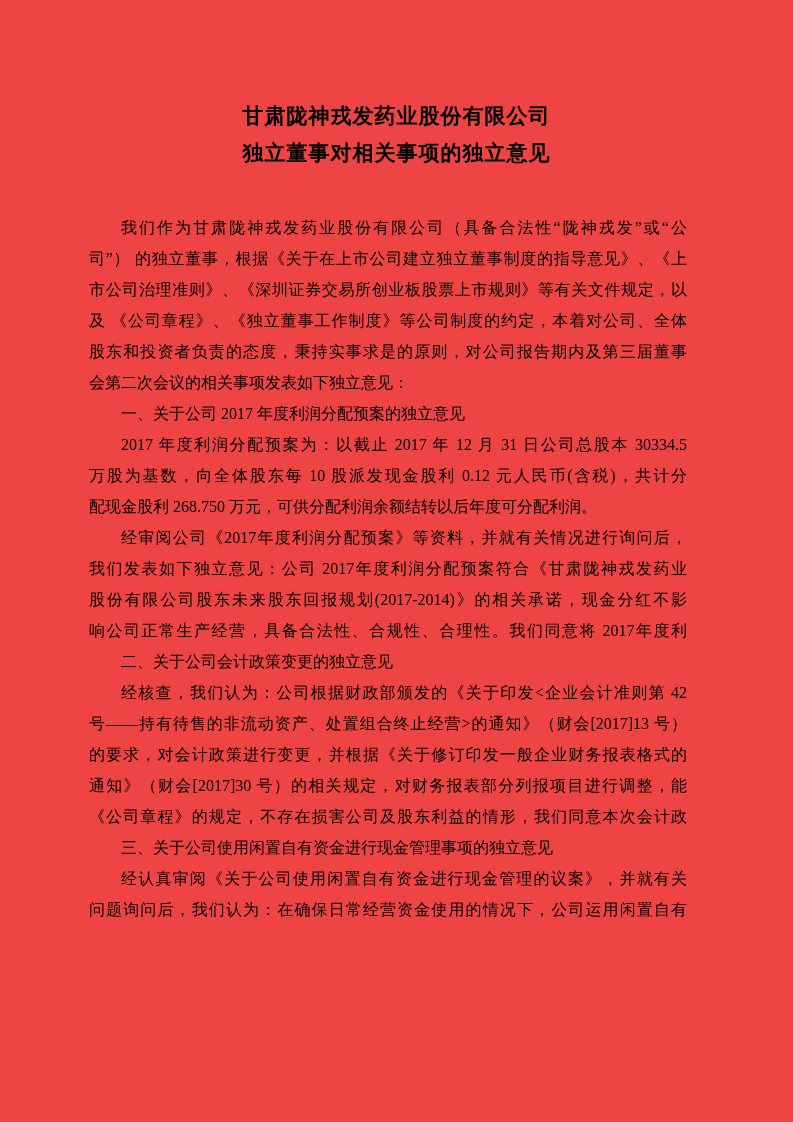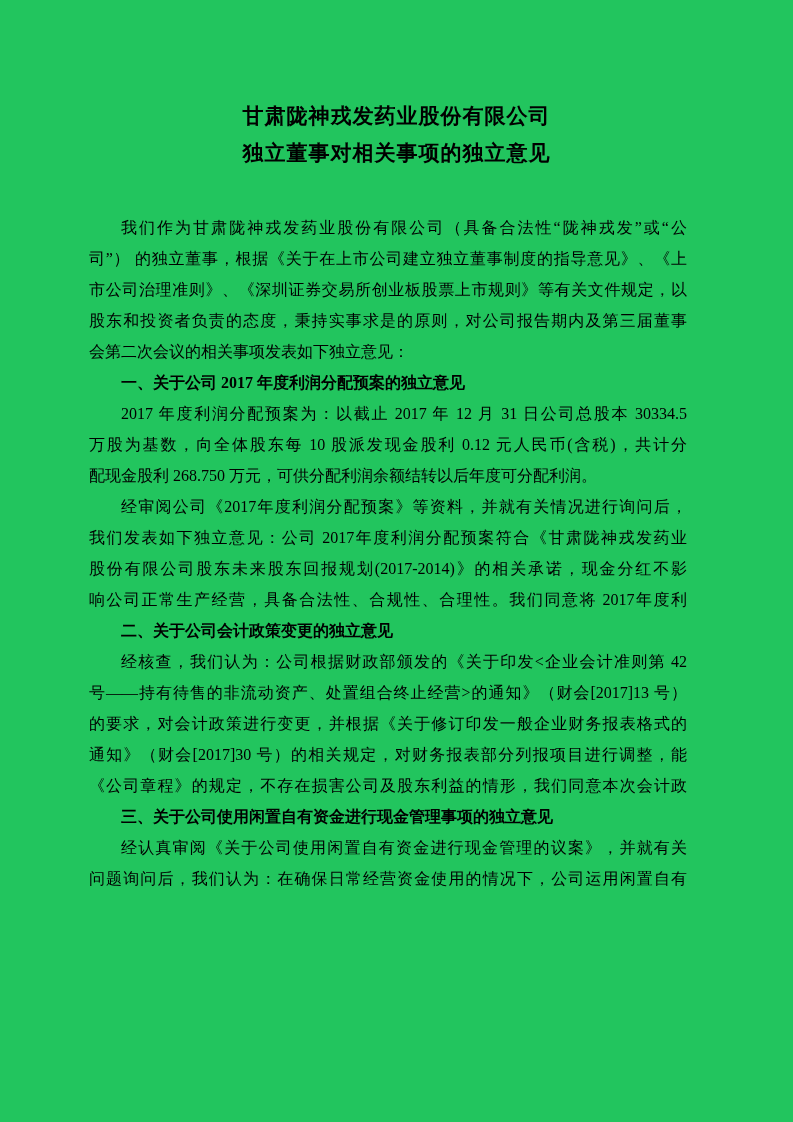--- a/index.html
+++ b/index.html
@@ -4,21 +4,21 @@
 <style>
   html, body {
     margin: 0;
     padding: 0;
     background: #ffffff;
   }
   .page {
     position: relative;
     width: 793px;
     height: 1122px;
-    background: #22c55e;
+    background: #ef4444;
     color: #000000;
     font-family: "Liberation Serif", "DejaVu Serif", serif;
     overflow: hidden;
   }
   .title-block {
     position: absolute;
     top: 98px;
     left: 0;
     width: 793px;
     text-align: center;
@@ -44,38 +44,39 @@
     white-space: normal;
   }
   .line.first {
     text-indent: 32px;
   }
   .line.last {
     text-align: justify;
     text-align-last: left;
   }
   .line.heading {
-    font-weight: 700;
+    font-weight: 400;
     text-align: right;
     text-align-last: left;
     text-indent: 32px;
   }
 </style>
 </head>
 <body>
 
 <div class="page">
   <div class="title-block">
     <div class="title-line">甘肃陇神戎发药业股份有限公司</div>
     <div class="title-line">独立董事对相关事项的独立意见</div>
   </div>
   <div class="doc-body" id="doc-body">
       <div class="line first">我们作为甘肃陇神戎发药业股份有限公司（具备合法性“陇神戎发”或“公</div>
       <div class="line">司”） 的独立董事，根据《关于在上市公司建立独立董事制度的指导意见》、《上</div>
       <div class="line">市公司治理准则》、《深圳证券交易所创业板股票上市规则》等有关文件规定，以</div>
+      <div class="line">及 《公司章程》、《独立董事工作制度》等公司制度的约定，本着对公司、全体</div>
       <div class="line">股东和投资者负责的态度，秉持实事求是的原则，对公司报告期内及第三届董事</div>
       <div class="line last">会第二次会议的相关事项发表如下独立意见：</div>
       <div class="line heading">一、关于公司 2017 年度利润分配预案的独立意见</div>
       <div class="line first">2017 年度利润分配预案为：以截止 2017 年 12 月 31 日公司总股本 30334.5</div>
       <div class="line">万股为基数，向全体股东每 10 股派发现金股利 0.12 元人民币(含税)，共计分</div>
       <div class="line last">配现金股利 268.750 万元，可供分配利润余额结转以后年度可分配利润。</div>
       <div class="line first">经审阅公司《2017年度利润分配预案》等资料，并就有关情况进行询问后，</div>
       <div class="line">我们发表如下独立意见：公司 2017年度利润分配预案符合《甘肃陇神戎发药业</div>
       <div class="line">股份有限公司股东未来股东回报规划(2017-2014)》的相关承诺，现金分红不影</div>
       <div class="line">响公司正常生产经营，具备合法性、合规性、合理性。我们同意将 2017年度利</div>

